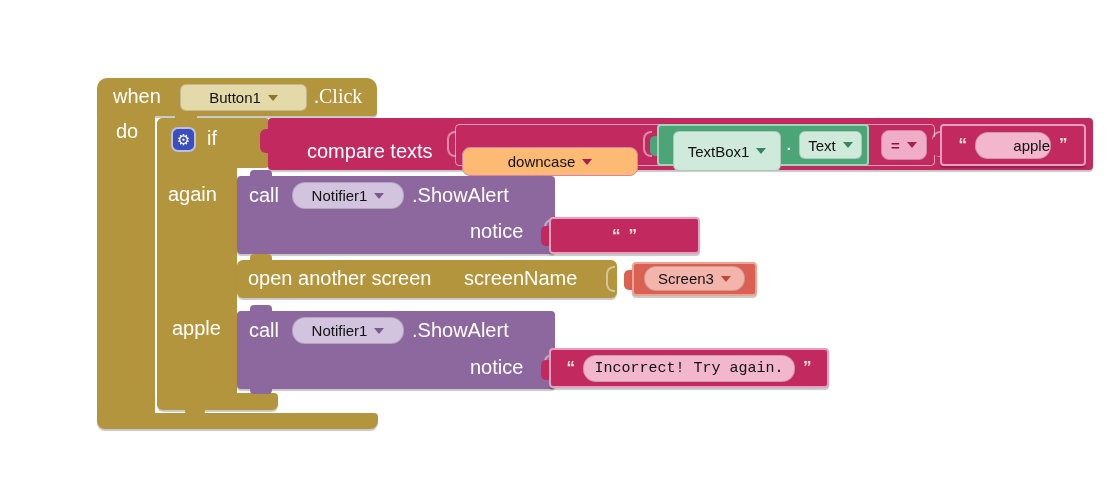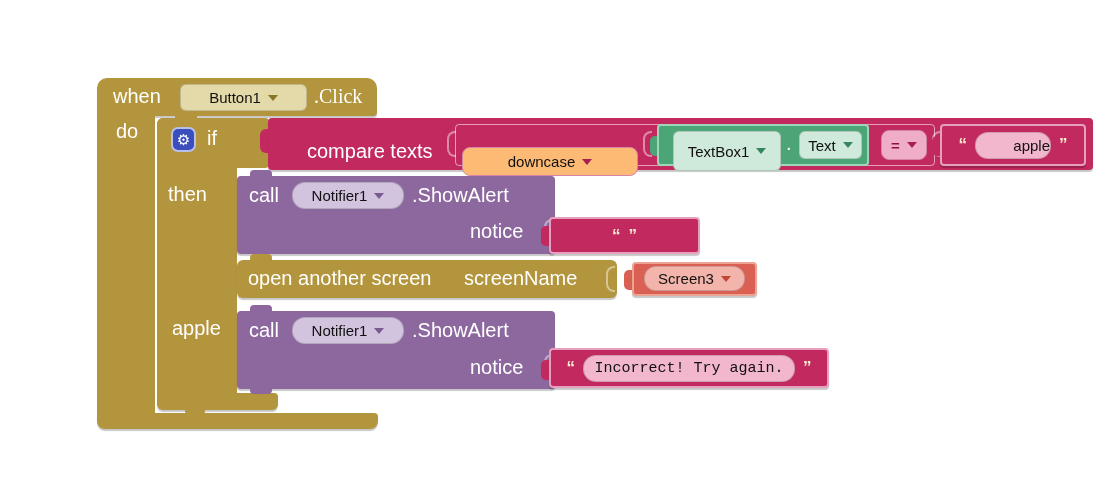--- a/index.html
+++ b/index.html
@@ -55,21 +55,21 @@
     <div class="notch gold" style="left:175px;top:112px;width:22px;height:8px;border-radius:4px 4px 0 0;"></div>
     <div class="blk gold" style="left:157px;top:118px;width:80px;height:276px;border-radius:6px 0 0 0;box-shadow:none;"></div>
     <div class="blk gold" style="left:157px;top:118px;width:112px;height:50px;border-radius:6px 4px 4px 0;box-shadow:none;"></div>
     <div class="blk gold" style="left:157px;top:393px;width:121px;height:17px;border-radius:0 4px 6px 6px;"></div>
     <div class="notch gold" style="left:185px;top:408px;width:20px;height:8px;border-radius:0 0 5px 5px;"></div>
 
     <div class="gear" style="left:171px;top:127px;">
       <span>⚙</span>
     </div>
     <span class="lbl" style="left:207px;top:128px;">if</span>
-    <span class="lbl" style="left:168px;top:184px;">then</span>
+    <span class="lbl" style="left:168px;top:184px;">again</span>
     <span class="lbl" style="left:172px;top:318px;">apple</span>
   </div>
 
   <div>
     <div class="tab magenta" style="left:260px;top:129px;width:10px;height:24px;border-radius:6px 0 0 6px;"></div>
     <div class="blk magenta" style="left:268px;top:118px;width:825px;height:52px;border-radius:4px;"></div>
     <span class="lbl" style="left:307px;top:133px;margin-top:8px;">compare texts</span>
 
     <div class="socket" style="left:447px;top:131px;"></div>
     <div class="inline-outline" style="left:455px;top:124px;width:480px;height:42px;"></div>

